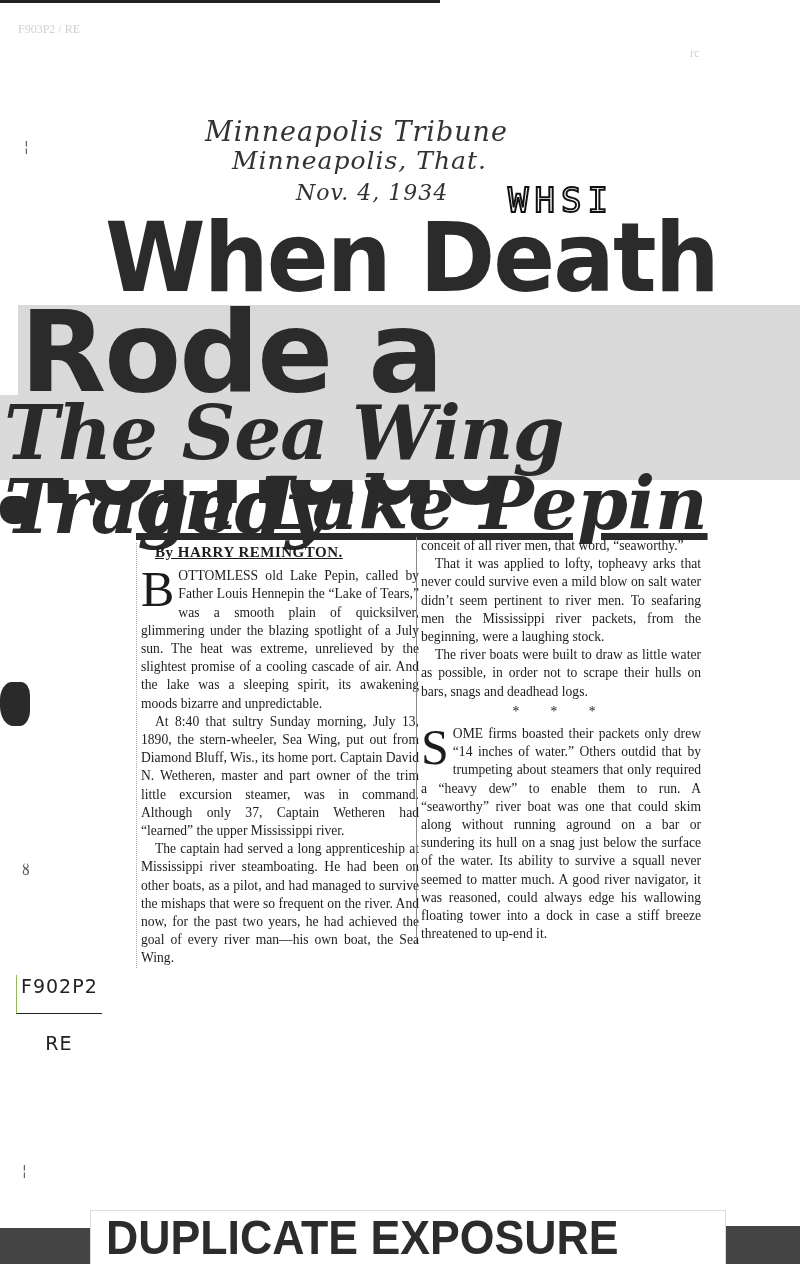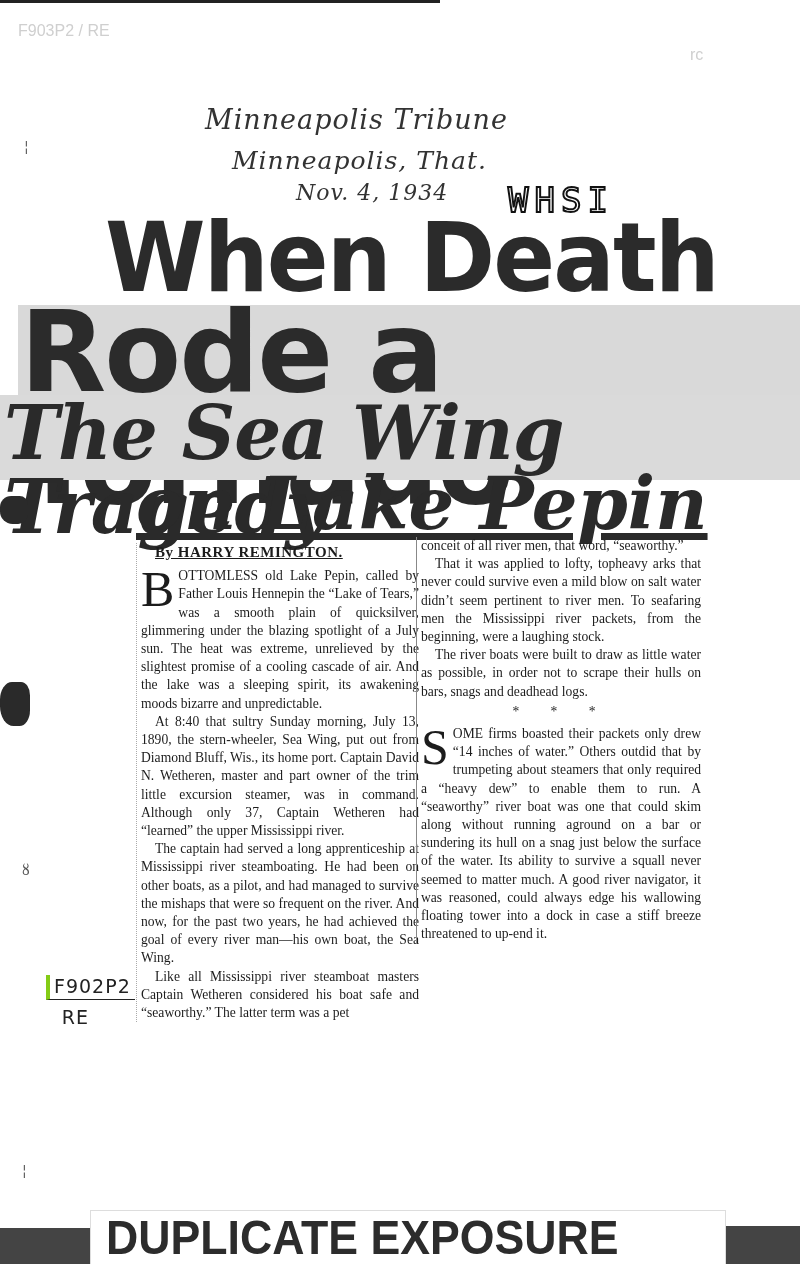--- a/index.html
+++ b/index.html
@@ -1,55 +1,55 @@
 <!DOCTYPE html>
 <html><head>
 <meta charset="utf-8">
 <style>
   html, body { margin:0; padding:0; }
   body { width:800px; height:1264px; background:#ffffff; position:relative; overflow:hidden; font-family:"DejaVu Serif", serif; color:#1a1a1a; }
   .topbar { position:absolute; left:0; top:0; width:440px; height:3px; background:#222; }
   .hand { position:absolute; font-family:"DejaVu Serif", serif; font-style:italic; color:#333; font-size:25px; letter-spacing:1px; }
-  .faint { position:absolute; color:#cfcfcf; font-size:16px; font-family:Liberation Sans, sans-serif; }
+  .faint { position:absolute; color:#cfcfcf; font-size:12px; font-family:Liberation Serif, serif; }
   .dotted { position:absolute; left:508px; top:180px; font-family:"DejaVu Sans Mono", monospace; font-size:34px; letter-spacing:6px; color:#fff; -webkit-text-stroke:2px #111; stroke-dasharray:2; }
   .headline { position:absolute; font-family:"DejaVu Sans", sans-serif; font-weight:bold; color:#2b2b2b; letter-spacing:-2px; line-height:1; }
   .h1a { left:105px; top:210px; font-size:96px; transform:scaleX(0.95); transform-origin:left; }
   .h1b { left:20px; top:296px; font-size:112px; }
   .hl-band { position:absolute; left:18px; top:305px; width:782px; height:90px; background:#d9d9d9; }
   .sub-band { position:absolute; left:0; top:395px; width:800px; height:85px; background:#dadada; }
   .sub { position:absolute; font-family:"DejaVu Serif", serif; font-style:italic; font-weight:bold; color:#2a2a2a; line-height:1; }
   .sub1 { left:4px; top:396px; font-size:74px; letter-spacing:-1px; }
   .sub2 { left:136px; top:468px; font-size:72px;text-decoration:underline; }
   .blob { position:absolute; background:#2a2a2a; border-radius:40% 30% 35% 45%; }
   .col { position:absolute; font-family:"Liberation Serif", serif; font-size:13.6px; line-height:18.2px; color:#1c1c1c; text-align:justify; }
   .col p { margin:0; text-indent:0; }
   .col p.ind { text-indent:14px; }
   .col-left { left:136px; top:543px; width:278px; border-left:1px dotted #aaa; padding-left:4px; }
   .col-right { left:416px; top:537px; width:280px; border-left:1px solid #888; padding-left:4px; }
   .byline { font-weight:bold; font-size:15px; letter-spacing:0.5px; margin:0 0 6px 14px;text-decoration:underline; }
   .dropcap { float:left; font-size:50px; line-height:40px; margin:2px 4px 0 0; font-weight:normal; }
   .stars { text-align:center; letter-spacing:14px; margin:2px 0 4px; }
   .marginal { position:absolute; left:16px; top:975px; font-family:"DejaVu Sans", sans-serif; font-size:19px; color:#222; letter-spacing:1px; }
-  .marginal .top { display:block; border-bottom:1.5px solid #222; padding:0 4px 2px 4px; border-left:4px solid #84cc16;margin-left:30px; }
-  .marginal .bot { display:block; text-align:center; margin-top:6px; }
+  .marginal .top { display:block; border-bottom:1.5px solid #222; padding:0 4px 16px 4px; border-left:1px solid #84cc16; }
+  .marginal .bot { display:block; text-align:center; margin-top:18px; }
   .tick { position:absolute; color:#555; font-size:14px; }
   .dup-band-l { position:absolute; left:0; top:1228px; width:98px; height:36px; background:#444; }
   .dup-band-r { position:absolute; left:724px; top:1226px; width:76px; height:38px; background:#444; }
   .dup-box { position:absolute; left:90px; top:1210px; width:634px; height:54px; background:#fff; border:1px solid #ddd; }
   .dup { position:absolute; left:106px; top:1210px; font-family:"Liberation Sans", sans-serif; font-weight:bold; font-size:48px; color:#2c2c2c; letter-spacing:0px; transform:scaleX(0.93); transform-origin:left; white-space:nowrap; }
 </style>
 </head>
 <body>
 
 <div class="topbar"></div>
 
 <div class="faint" style="left:18px;top:22px;">F903P2 / RE</div>
 <div class="faint" style="left:690px;top:46px;">rc</div>
 
-<div class="hand" style="left:205px;top:104px;font-size:27px;">Minneapolis Tribune</div>
+<div class="hand" style="left:205px;top:116px;font-size:27px;">Minneapolis Tribune</div>
 <div class="hand" style="left:232px;top:146px;">Minneapolis, That.</div>
 <div class="hand" style="left:296px;top:180px;font-size:22px;">Nov. 4, 1934</div>
 
 <div class="dotted">WHSI</div>
 
 <div class="tick" style="left:24px;top:138px;">¦</div>
 
 <div class="headline h1a">When Death</div>
 <div class="hl-band"></div>
 <div class="headline h1b">Rode a Tornado</div>
@@ -59,21 +59,20 @@
 <div class="sub sub2">on Lake Pepin</div>
 
 <div class="blob" style="left:0;top:496px;width:28px;height:28px;"></div>
 <div class="blob" style="left:0;top:682px;width:30px;height:44px;"></div>
 
 <div class="col col-left">
   <div class="byline">By HARRY REMINGTON.</div>
   <p><span class="dropcap">B</span><span>OTTOMLESS old Lake Pepin, called by Father Louis Hennepin the “Lake of Tears,” was a smooth plain of quicksilver, glimmering under the blazing spotlight of a July sun. The heat was extreme, unrelieved by the slightest promise of a cooling cascade of air. And the lake was a sleeping spirit, its awakening moods bizarre and unpredictable.</span></p>
   <p class="ind">At 8:40 that sultry Sunday morning, July 13, 1890, the stern-wheeler, Sea Wing, put out from Diamond Bluff, Wis., its home port. Captain David N. Wetheren, master and part owner of the trim little excursion steamer, was in command. Although only 37, Captain Wetheren had “learned” the upper Mississippi river.</p>
   <p class="ind">The captain had served a long apprenticeship at Mississippi river steamboating. He had been on other boats, as a pilot, and had managed to survive the mishaps that were so frequent on the river. And now, for the past two years, he had achieved the goal of every river man—his own boat, the Sea Wing.</p>
-  <p class="ind">Like all Mississippi river steamboat masters Captain Wetheren considered his boat safe and “seaworthy.” The latter term was a pet</p>
 </div>
 
 <div class="col col-right">
   <p>conceit of all river men, that word, “seaworthy.”</p>
   <p class="ind">That it was applied to lofty, topheavy arks that never could survive even a mild blow on salt water didn’t seem pertinent to river men. To seafaring men the Mississippi river packets, from the beginning, were a laughing stock.</p>
   <p class="ind">The river boats were built to draw as little water as possible, in order not to scrape their hulls on bars, snags and deadhead logs.</p>
   <div class="stars">* * *</div>
   <p><span class="dropcap">S</span><span>OME firms boasted their packets only drew “14 inches of water.” Others outdid that by trumpeting about steamers that only required a “heavy dew” to enable them to run. A “seaworthy” river boat was one that could skim along without running aground on a bar or sundering its hull on a snag just below the surface of the water. Its ability to survive a squall never seemed to matter much. A good river navigator, it was reasoned, could always edge his wallowing floating tower into a dock in case a stiff breeze threatened to up-end it.</span></p>
 </div>
 

